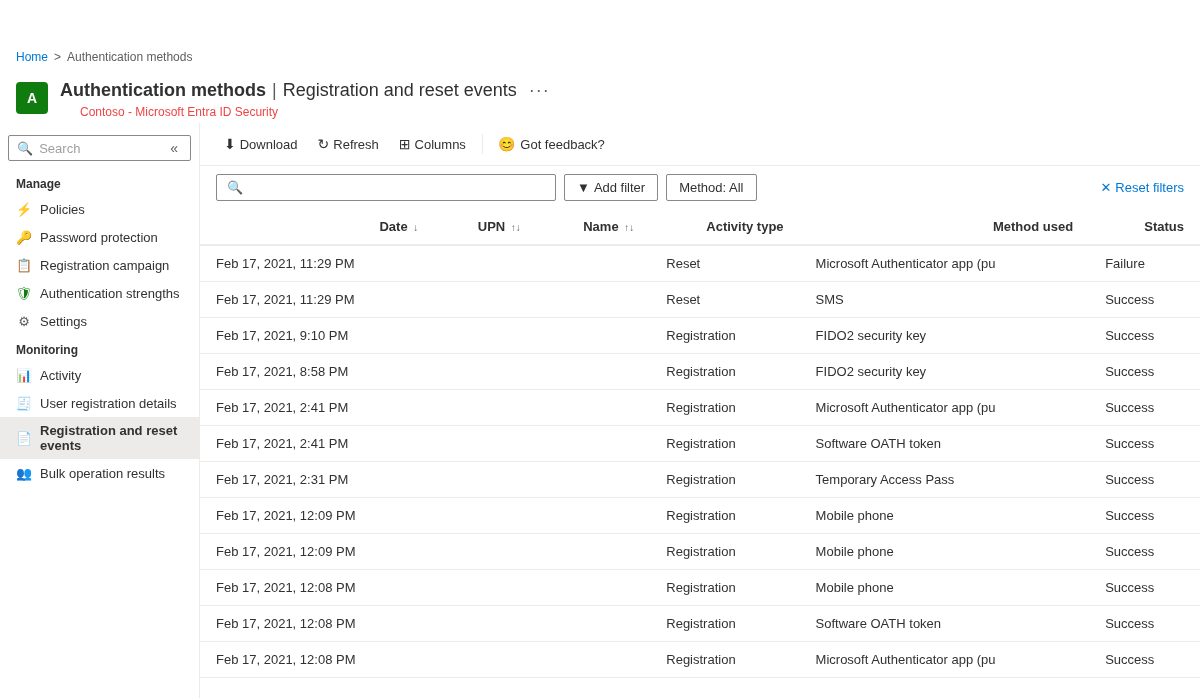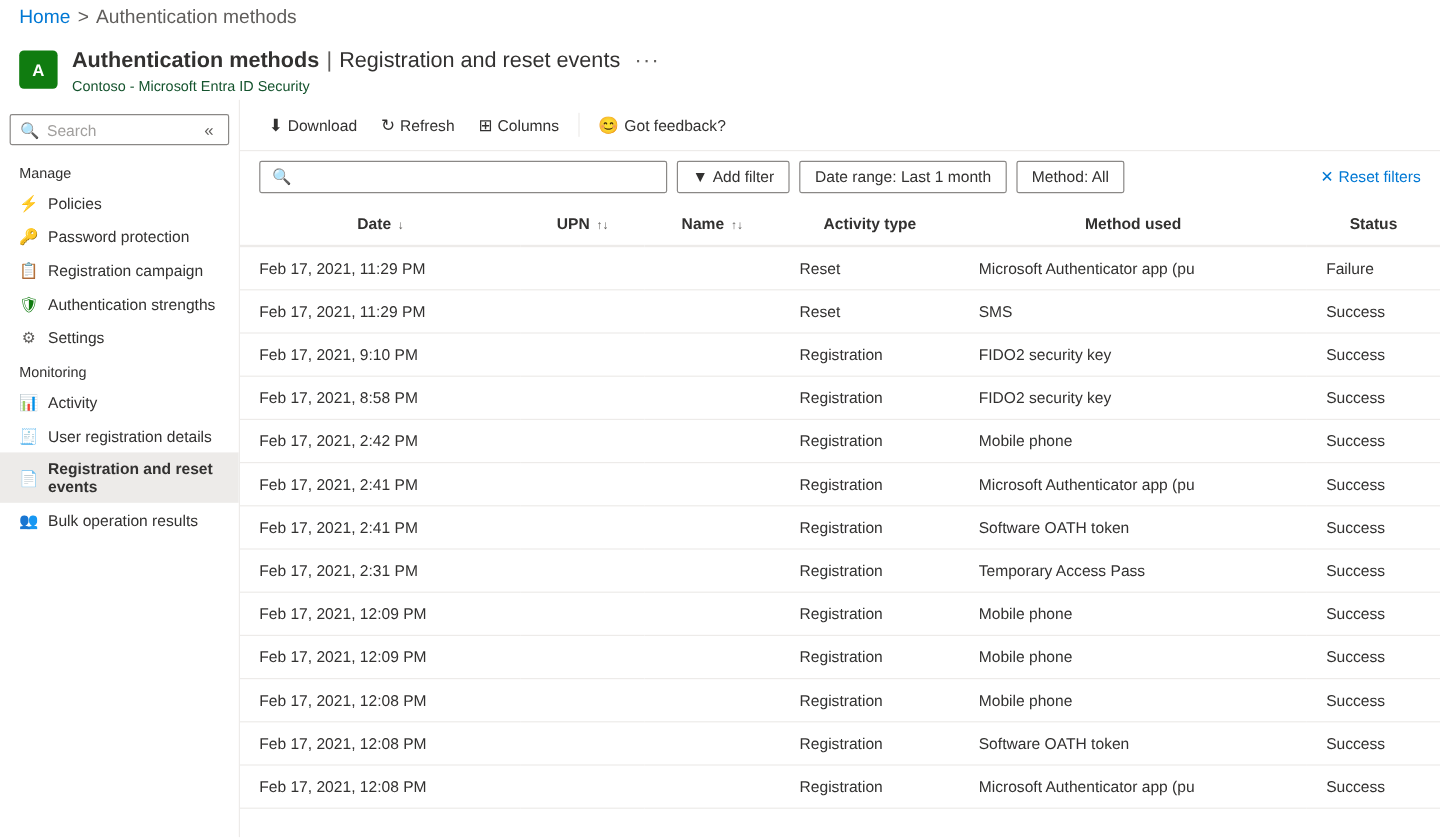--- a/index.html
+++ b/index.html
@@ -1,39 +1,39 @@
 <!DOCTYPE html>
 <html><head>
   <meta charset="utf-8">
   <style>
     * { box-sizing: border-box; margin: 0; padding: 0; }
     body { font-family: 'Segoe UI', Arial, sans-serif; font-size: 13px; color: #323130; background: #fff; display: flex; flex-direction: column; height: 698px; overflow: hidden; }
 
     
-    .breadcrumb { padding: 6px 16px; font-size: 16px; color: #605e5c; display: flex; align-items: flex-end; gap: 6px; background: #fff; }
+    .breadcrumb { padding: 6px 16px; font-size: 12px; color: #605e5c; display: flex; align-items: flex-end; gap: 6px; background: #fff; margin-top: 44px; }
     .breadcrumb a { color: #0078d4; text-decoration: none; }
     .breadcrumb .sep { color: #605e5c; }
 
     
     .page-header { display: flex; align-items: center; padding: 6px 16px 4px 16px; gap: 12px; }
     .app-icon { width: 32px; height: 32px; background: #107c10; border-radius: 4px; display: flex; align-items: center; justify-content: center; color: white; font-size: 14px; font-weight: bold; flex-shrink: 0; }
     .header-title-block { display: flex; flex-direction: column; }
     .ellipsis-btn { background: none; border: none; cursor: pointer; padding: 4px 6px; color: #605e5c; font-size: 18px; letter-spacing: 1px; }
 
     
     .main-layout { display: flex; flex: 1; overflow: hidden; }
 
     
     .sidebar { width: 200px; flex-shrink: 0; border-right: 1px solid #edebe9; overflow-y: auto; padding: 8px 0; }
     .search-box { margin: 4px 8px 8px 8px; display: flex; align-items: center; border: 1px solid #8a8886; border-radius: 2px; padding: 4px 8px; gap: 6px; }
     .search-box input { border: none; outline: none; font-size: 13px; width: 100%; color: #323130; }
     .search-box input::placeholder { color: #a19f9d; }
     .collapse-btn { background: none; border: none; cursor: pointer; color: #605e5c; font-size: 14px; padding: 0 4px; }
 
-    .sidebar-section-label { font-size: 12px; font-weight: 400; color: #323130; padding: 8px 16px 4px 16px; text-transform: none; }
+    .sidebar-section-label { font-size: 12px; font-weight: 700; color: #323130; padding: 8px 16px 4px 16px; text-transform: none; }
     .sidebar-item { display: flex; align-items: center; padding: 6px 16px; cursor: pointer; gap: 8px; color: #323130; font-size: 13px; border-radius: 0; }
     .sidebar-item.active { background: #edebe9; font-weight: 600; }
     .sidebar-icon { width: 16px; height: 16px; display: flex; align-items: center; justify-content: center; flex-shrink: 0; }
 
     
     .content { flex: 1; overflow: hidden; display: flex; flex-direction: column; }
 
     
     .toolbar { display: flex; align-items: center; padding: 8px 16px; gap: 4px; border-bottom: 1px solid #edebe9; }
     .toolbar-btn { display: flex; align-items: center; gap: 4px; background: none; border: none; cursor: pointer; padding: 5px 8px; color: #323130; font-size: 13px; border-radius: 2px; }
@@ -43,21 +43,21 @@
     .filter-bar { display: flex; align-items: center; padding: 8px 16px; gap: 8px; flex-wrap: wrap; }
     .filter-search { display: flex; align-items: center; border: 1px solid #8a8886; border-radius: 2px; padding: 5px 10px; gap: 6px; min-width: 340px; }
     .filter-search input { border: none; outline: none; font-size: 13px; color: #323130; width: 100%; }
     .filter-search input::placeholder { color: #a19f9d; }
     .filter-chip { display: flex; align-items: center; gap: 4px; padding: 5px 12px; border: 1px solid #8a8886; border-radius: 2px; background: none; cursor: pointer; font-size: 13px; color: #323130; }
     .reset-filters-btn { display: flex; align-items: center; gap: 4px; background: none; border: none; cursor: pointer; color: #0078d4; font-size: 13px; margin-left: auto; }
 
     
     .table-container { flex: 1; overflow-y: auto; }
     table { width: 100%; border-collapse: collapse; }
-    thead th { padding: 10px 16px; text-align: center; font-weight: 600; font-size: 13px; color: #323130; border-bottom: 2px solid #edebe9; white-space: nowrap; }
+    thead th { padding: 10px 16px; text-align: right; font-weight: 600; font-size: 13px; color: #323130; border-bottom: 2px solid #edebe9; white-space: nowrap; }
     thead th .sort-icon { font-size: 10px; color: #605e5c; margin-left: 2px; }
     tbody tr { border-bottom: 1px solid #edebe9; }
     tbody td { padding: 10px 16px; font-size: 13px; color: #323130; }
 
     
     .icon-policies { color: #0078d4; }
     .icon-password { color: #ffb900; }
     .icon-regcamp { color: #0078d4; }
     .icon-authstrength { color: #107c10; }
     .icon-settings { color: #605e5c; }
@@ -79,21 +79,21 @@
 
 <div class="page-header">
   <div class="app-icon">A</div>
   <div class="header-title-block">
     <div style="display:flex;align-items:center;gap:6px;">
       <span style="font-size:18px;font-weight:600;">Authentication methods</span>
       <span style="font-size:18px;font-weight:300;color:#605e5c;">|</span>
       <span style="font-size:18px;font-weight:300;color:#323130;">Registration and reset events</span>
       <button class="ellipsis-btn">···</button>
     </div>
-    <div style="font-size:12px;color:#14532d;">Contoso - Microsoft Entra ID Security</div>
+    <div style="font-size:12px;color:#ef4444;margin-left:20px;">Contoso - Microsoft Entra ID Security</div>
   </div>
 </div>
 
 <div class="main-layout">
 
   <div class="sidebar">
     <div class="search-box">
       <span style="color:#605e5c;font-size:13px;">🔍</span>
       <input type="text" placeholder="Search" style="">
       <button class="collapse-btn">«</button>
@@ -166,23 +166,20 @@
 
     <div class="filter-bar">
       <div class="filter-search">
         <span style="color:#605e5c;font-size:13px;">🔍</span>
       </div>
       <button class="filter-chip">
         <span>▼</span>
         <span>Add filter</span>
       </button>
       <button class="filter-chip">
-        <span>Date range: Last 1 month</span>
-      </button>
-      <button class="filter-chip">
         <span>Method: All</span>
       </button>
       <button class="reset-filters-btn">
         <span>✕</span>
         <span>Reset filters</span>
       </button>
     </div>
 
     <div class="table-container">
       <table>
@@ -238,28 +235,20 @@
   </tr>
             <tr>
     <td>Feb 17, 2021, 8:58 PM</td>
     <td></td>
     <td></td>
     <td>Registration</td>
     <td>FIDO2 security key</td>
     <td>Success</td>
   </tr>
             <tr>
-    <td>Feb 17, 2021, 2:42 PM</td>
-    <td></td>
-    <td></td>
-    <td>Registration</td>
-    <td>Mobile phone</td>
-    <td>Success</td>
-  </tr>
-            <tr>
     <td>Feb 17, 2021, 2:41 PM</td>
     <td></td>
     <td></td>
     <td>Registration</td>
     <td>Microsoft Authenticator app (pu</td>
     <td>Success</td>
   </tr>
             <tr>
     <td>Feb 17, 2021, 2:41 PM</td>
     <td></td>

